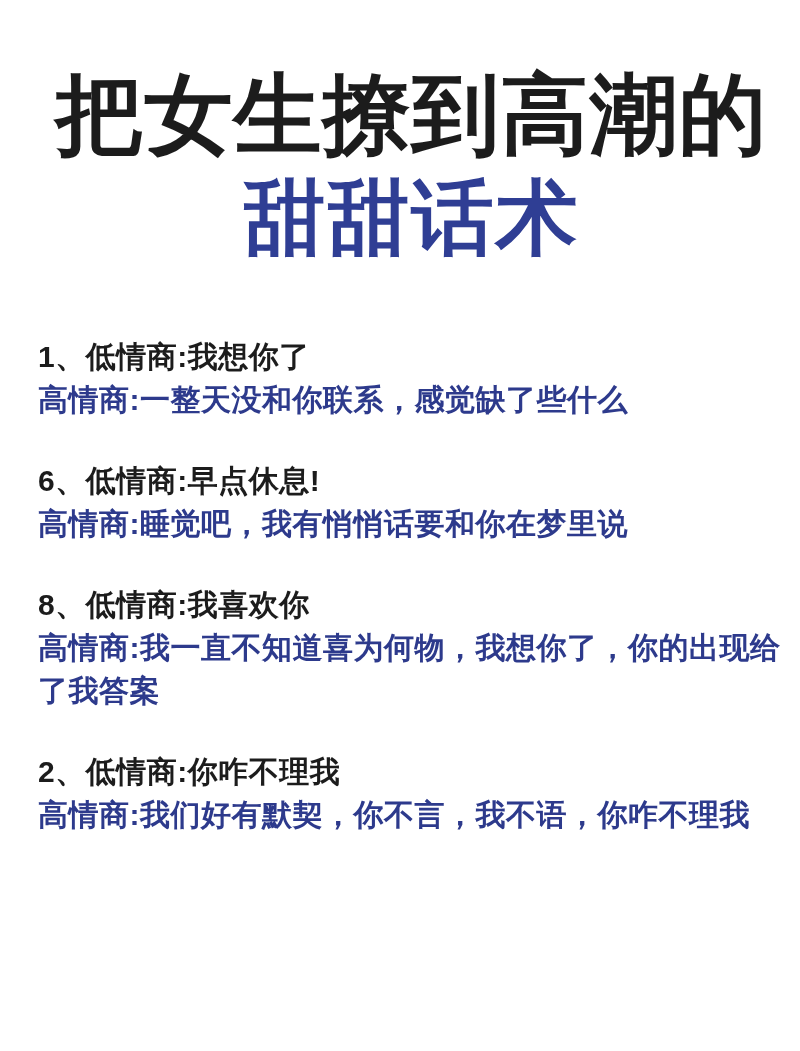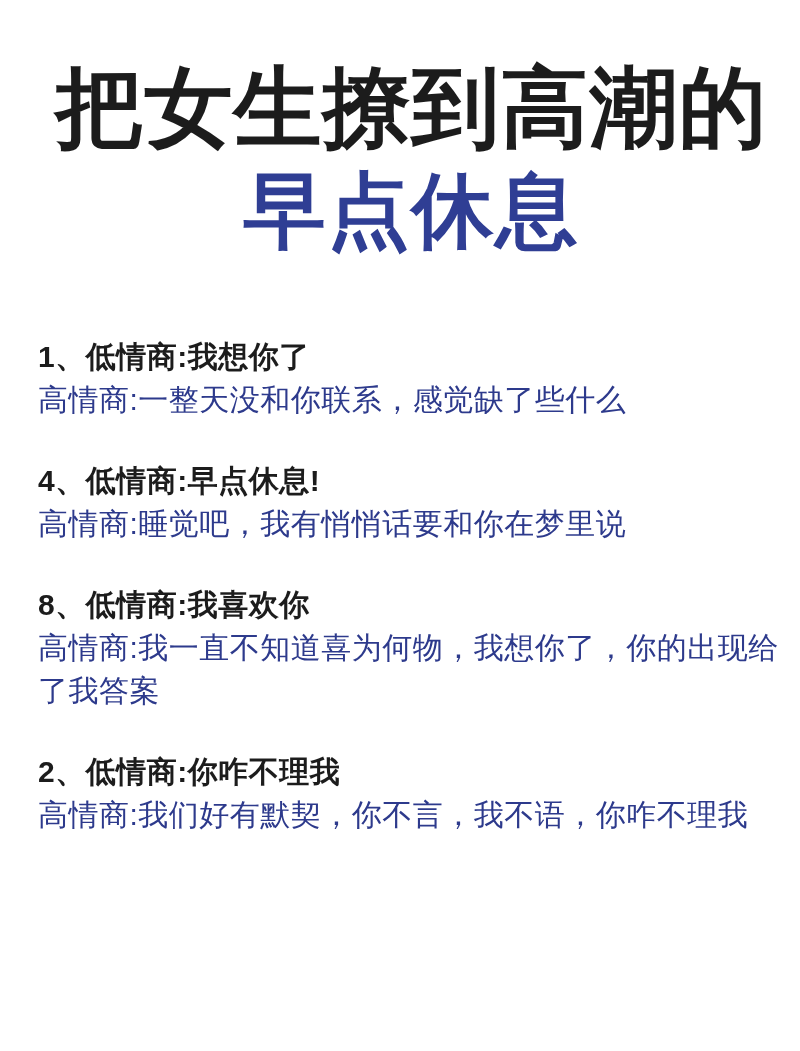--- a/index.html
+++ b/index.html
@@ -15,21 +15,21 @@
   }
   .page {
     width: 800px;
     height: 1051px;
     background: var(--bg, #ffffff);
     box-sizing: border-box;
     padding-top: 64px;
   }
   .title-block {
     text-align: center;
-    font-family: Liberation Mono, monospace;
+    font-family: Liberation Sans, sans-serif;
     font-weight: 900;
     margin-left: 23px;
   }
   .title-line1 {
     font-size: 88px;
     line-height: 1.15;
     color: var(--title-black, #1c1c1c);
     letter-spacing: 1px;
     margin: 0;
   }
@@ -49,45 +49,45 @@
   }
   .low-line {
     font-size: 30px;
     font-weight: 700;
     line-height: 43px;
     color: var(--body-black, #1c1c1c);
     letter-spacing: 0.5px;
   }
   .high-line {
     font-size: 30px;
-    font-weight: 400;
+    font-weight: 700;
     line-height: 43px;
     color: var(--body-blue, #2d3a8c);
     letter-spacing: 0.5px;
   }
 </style>
 </head>
 <body>
 
 <div class="page">
 
   <div class="title-block">
     <div class="title-line1">把女生撩到高潮的</div>
-    <div class="title-line2">早点休息</div>
+    <div class="title-line2">甜甜话术</div>
   </div>
 
   <div class="items">
 
     <div class="item">
       <div class="low-line">1、低情商:我想你了</div>
       <div class="high-line">高情商:一整天没和你联系，感觉缺了些什么</div>
     </div>
 
     <div class="item">
-      <div class="low-line">4、低情商:早点休息!</div>
+      <div class="low-line">6、低情商:早点休息!</div>
       <div class="high-line">高情商:睡觉吧，我有悄悄话要和你在梦里说</div>
     </div>
 
     <div class="item">
       <div class="low-line">8、低情商:我喜欢你</div>
       <div class="high-line">高情商:我一直不知道喜为何物，我想你了，你的出现给了我答案</div>
     </div>
 
     <div class="item">
       <div class="low-line">2、低情商:你咋不理我</div>

